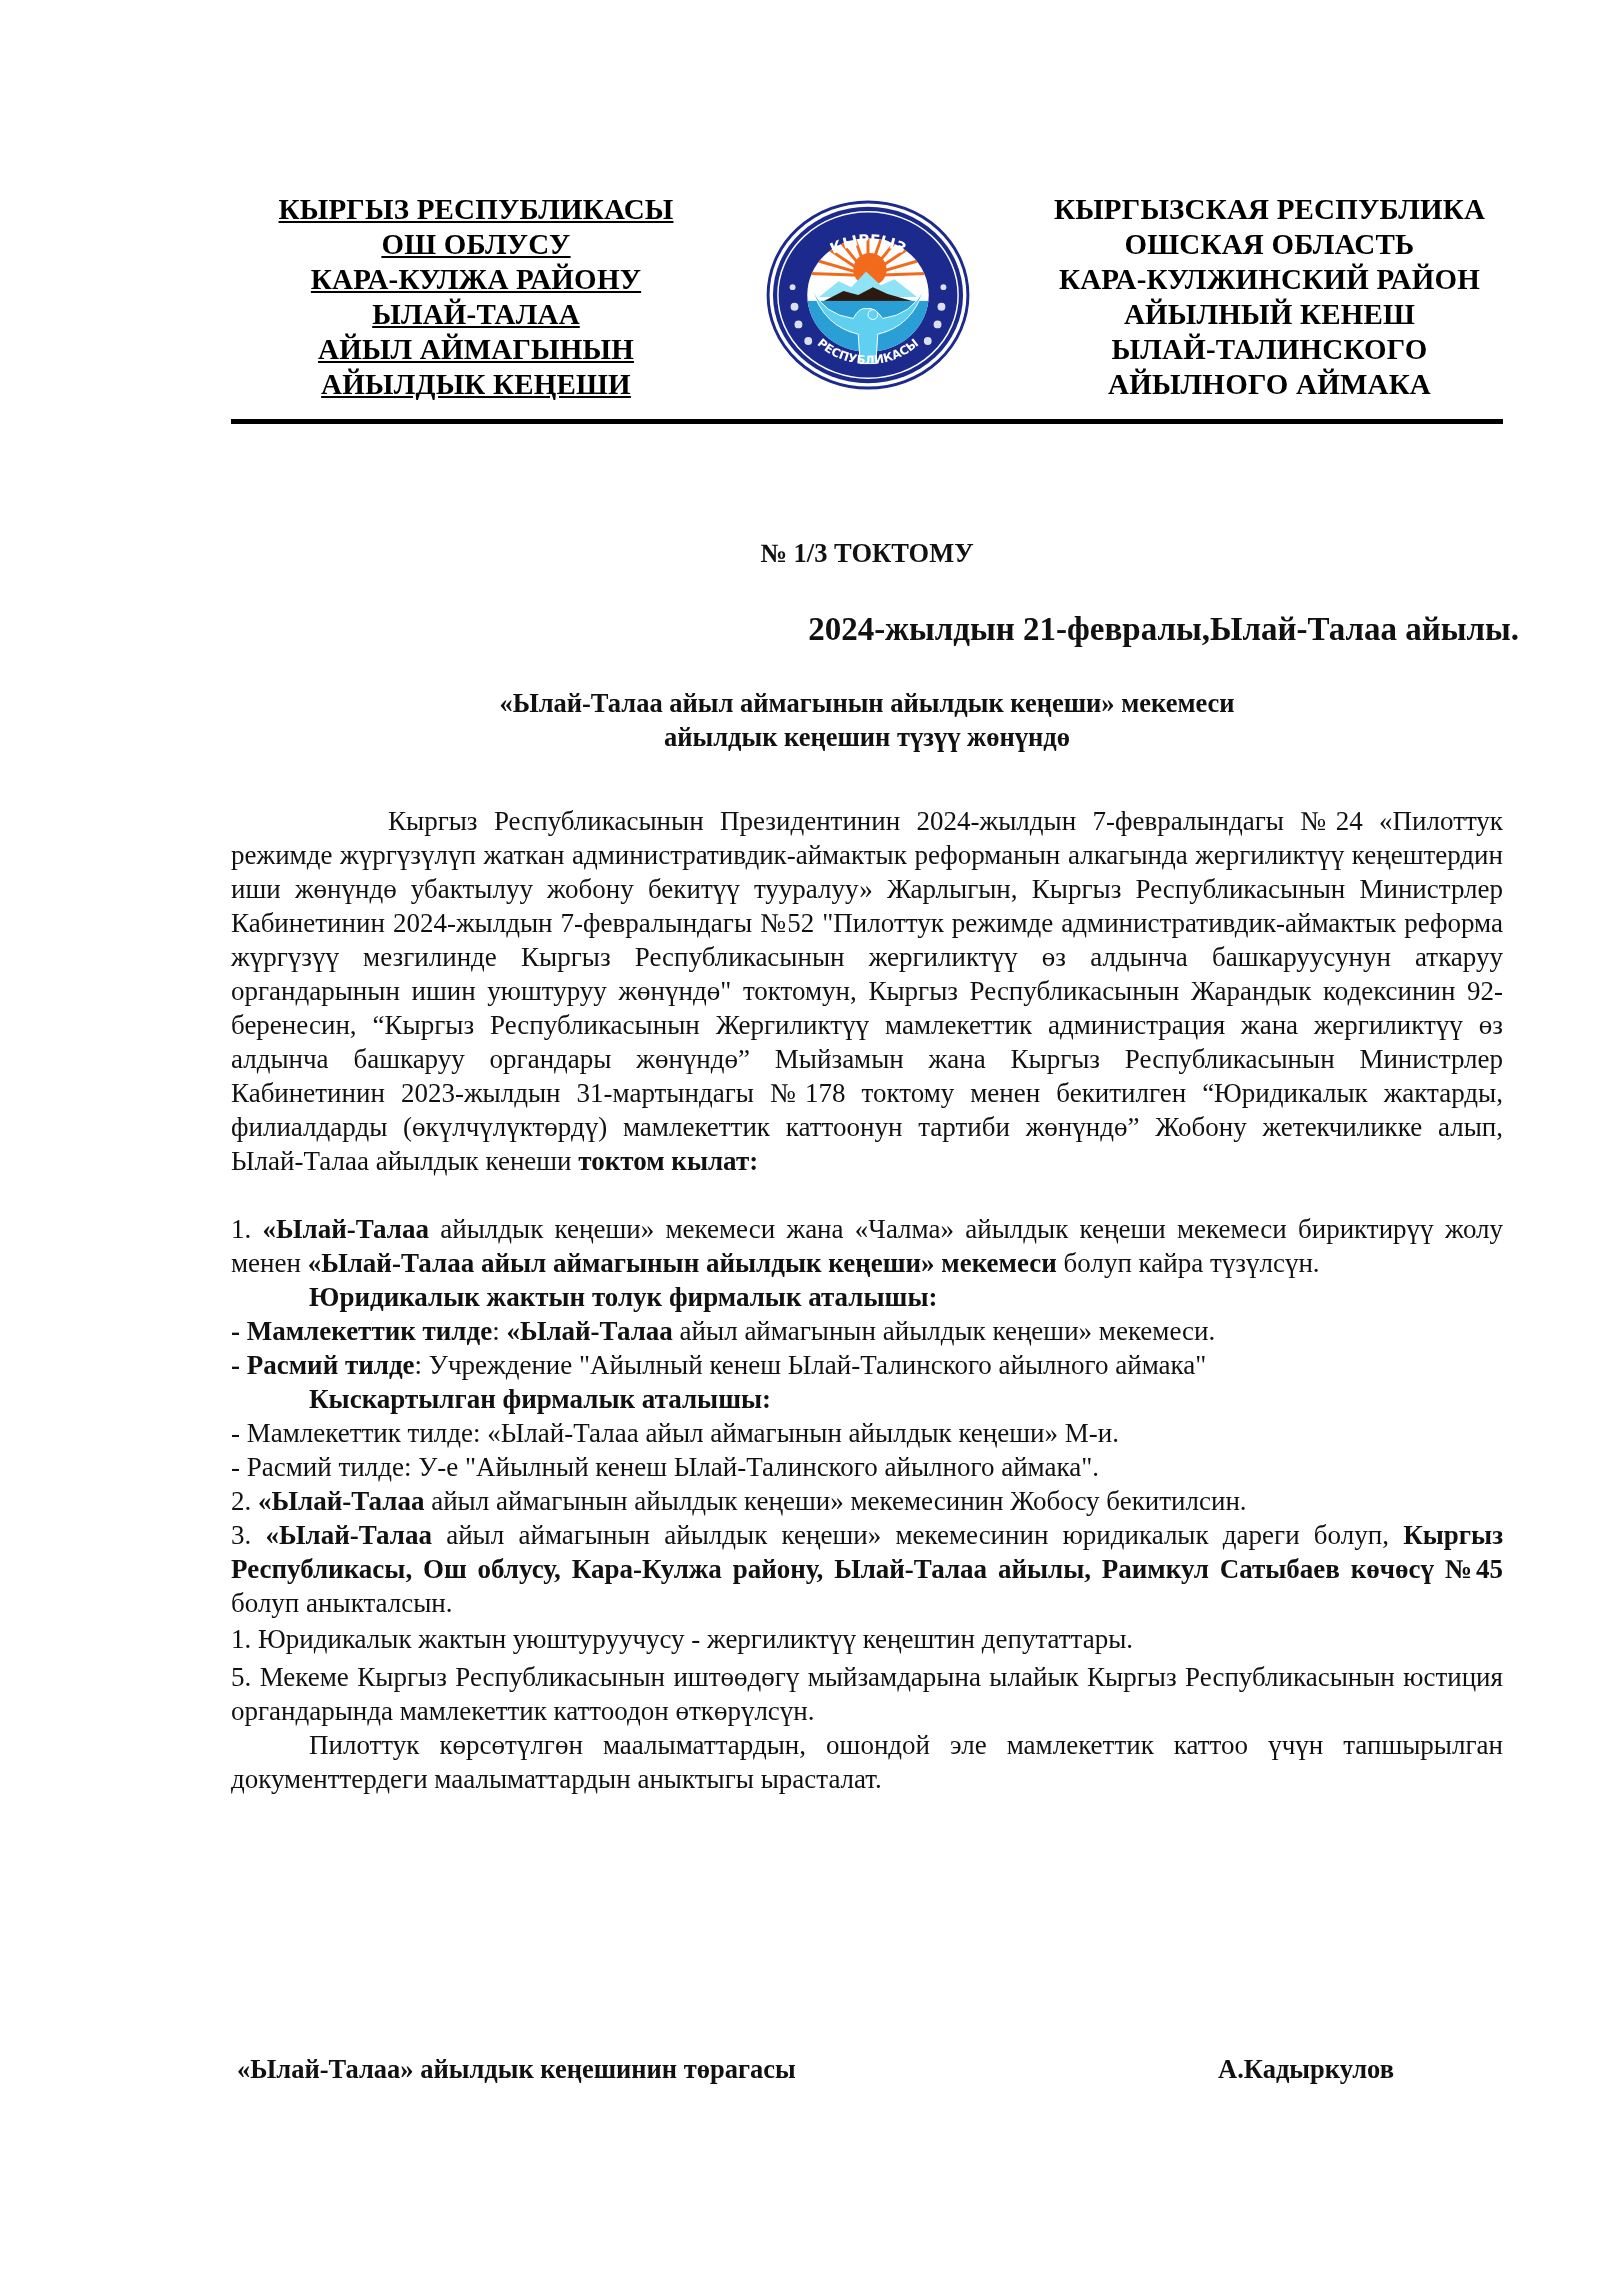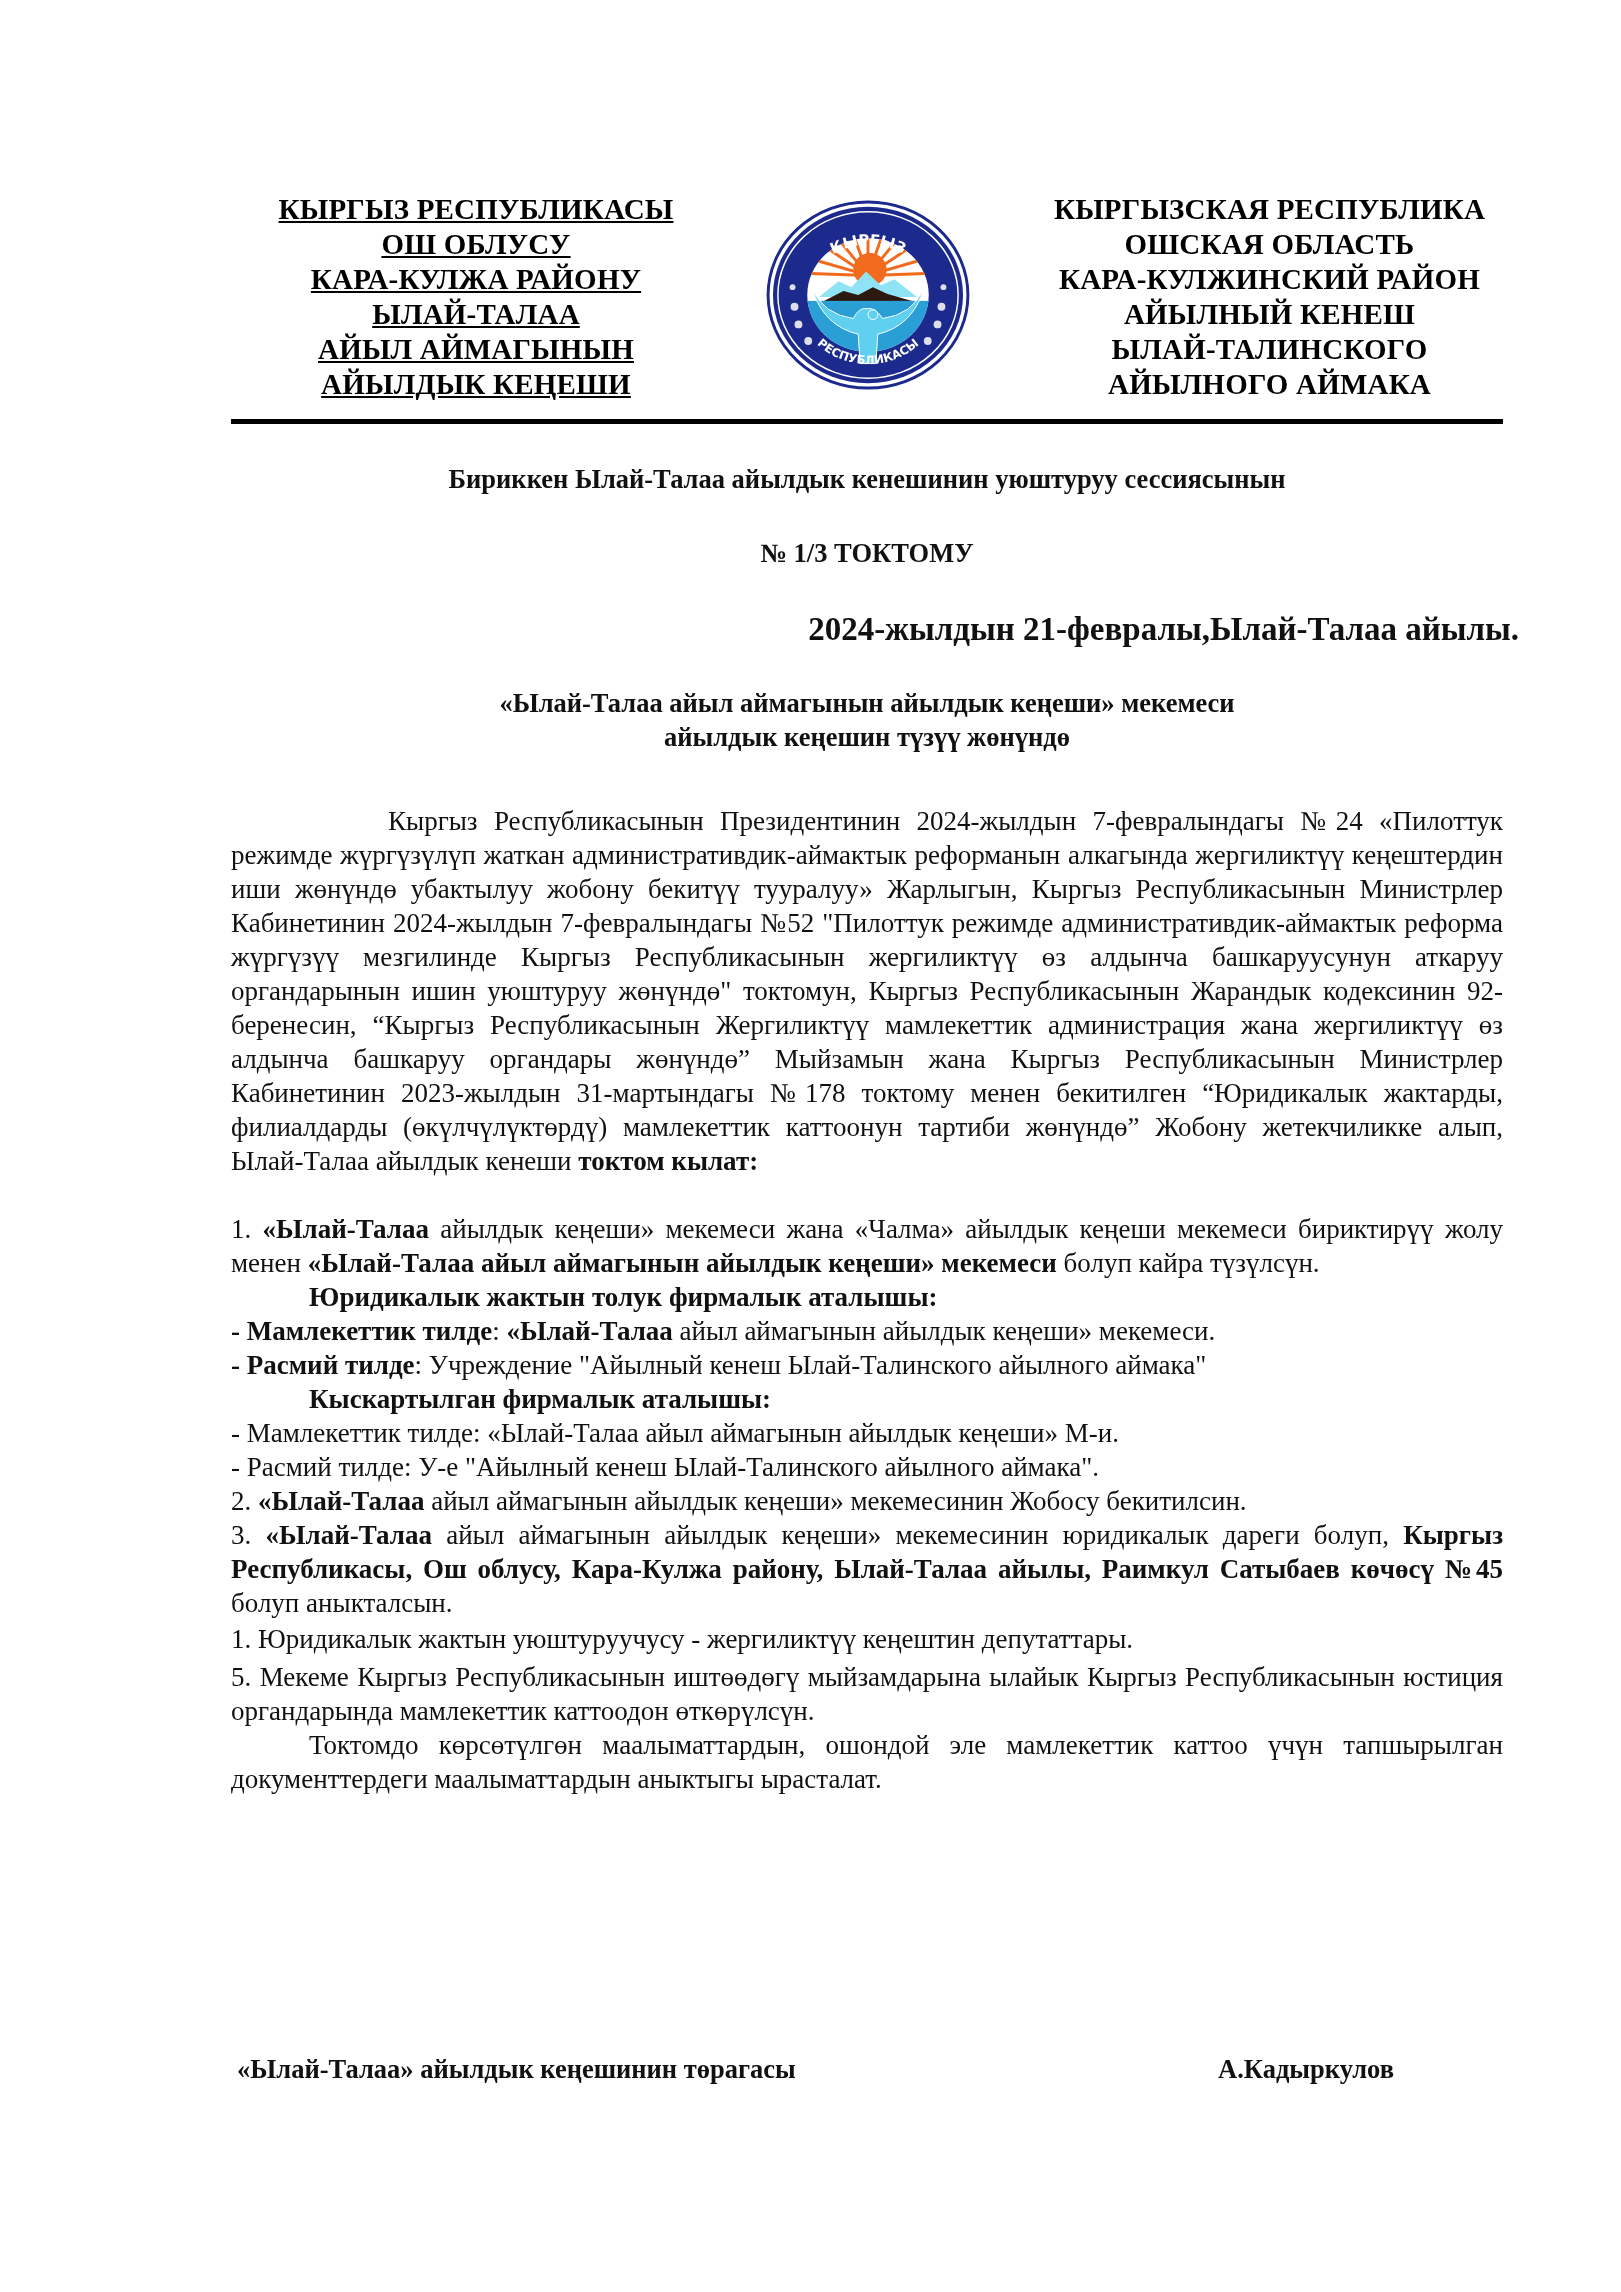--- a/index.html
+++ b/index.html
@@ -113,21 +113,20 @@
     <span class="hdr-line">КЫРГЫЗСКАЯ РЕСПУБЛИКА</span>
     <span class="hdr-line">ОШСКАЯ ОБЛАСТЬ</span>
     <span class="hdr-line">КАРА-КУЛЖИНСКИЙ РАЙОН</span>
     <span class="hdr-line">АЙЫЛНЫЙ КЕНЕШ</span>
     <span class="hdr-line">ЫЛАЙ-ТАЛИНСКОГО</span>
     <span class="hdr-line">АЙЫЛНОГО АЙМАКА</span>
   </div>
 
   <div class="rule"></div>
 
-  <div class="center-bold t-session">Бириккен Ылай-Талаа  айылдык кенешинин уюштуруу сессиясынын</div>
   <div class="center-bold t-number">№ 1/3 ТОКТОМУ</div>
   <div class="dateline">
     <span>2024-жылдын  21-февралы,</span>
     <span>Ылай-Талаа айылы.</span>
   </div>
   <div class="center-bold t-subject">
     <div>«Ылай-Талаа айыл аймагынын айылдык кеңеши» мекемеси</div>
     <div>айылдык кеңешин түзүү жөнүндө</div>
   </div>
 
@@ -150,21 +149,21 @@
     <p class="noj">- Расмий тилде: У-е "Айылный кенеш Ылай-Талинского айылного аймака".</p>
 
     <p class="noj"><span>2. </span><b>«Ылай-Талаа</b><span> айыл аймагынын айылдык кеңеши» мекемесинин Жобосу бекитилсин.</span></p>
 
     <p><span>3. </span><b>«Ылай-Талаа</b><span> айыл аймагынын айылдык кеңеши» мекемесинин юридикалык дареги болуп, </span><b>Кыргыз Республикасы, Ош облусу, Кара-Кулжа району, Ылай-Талаа айылы, Раимкул Сатыбаев көчөсү №45</b><span> болуп аныкталсын.</span></p>
 
     <p class="noj" style="margin-top:2px">1. Юридикалык жактын уюштуруучусу - жергиликтүү кеңештин депутаттары.</p>
 
     <p style="margin-top:3.9px">5. Мекеме Кыргыз Республикасынын иштөөдөгү мыйзамдарына ылайык Кыргыз Республикасынын юстиция органдарында мамлекеттик каттоодон өткөрүлсүн.</p>
 
-    <p class="indent2">Токтомдо көрсөтүлгөн маалыматтардын, ошондой эле мамлекеттик каттоо үчүн тапшырылган документтердеги маалыматтардын аныктыгы ырасталат.</p>
+    <p class="indent2">Пилоттук көрсөтүлгөн маалыматтардын, ошондой эле мамлекеттик каттоо үчүн тапшырылган документтердеги маалыматтардын аныктыгы ырасталат.</p>
   </div>
 
   <div class="sign">
     <span>«Ылай-Талаа» айылдык кеңешинин төрагасы</span>
     <span>А.Кадыркулов</span>
   </div>
 </div>
 
 
 </body></html>

